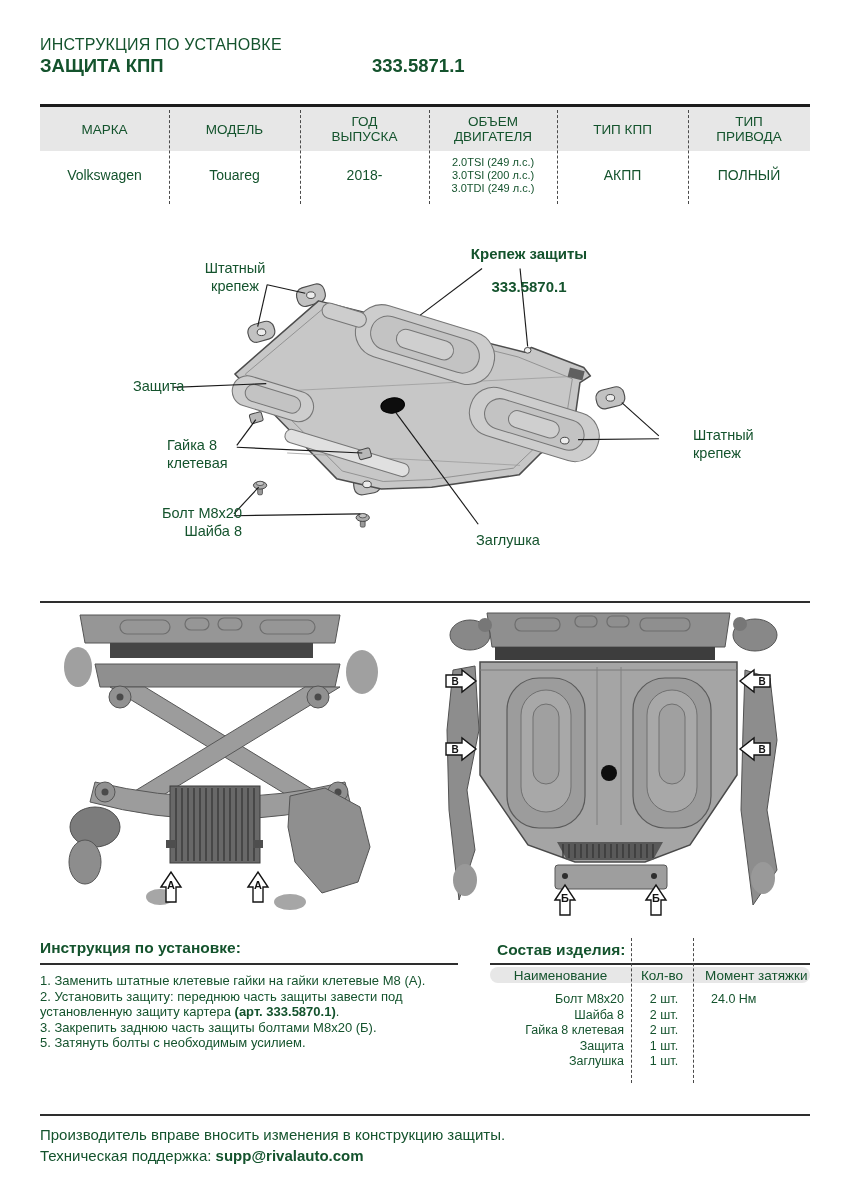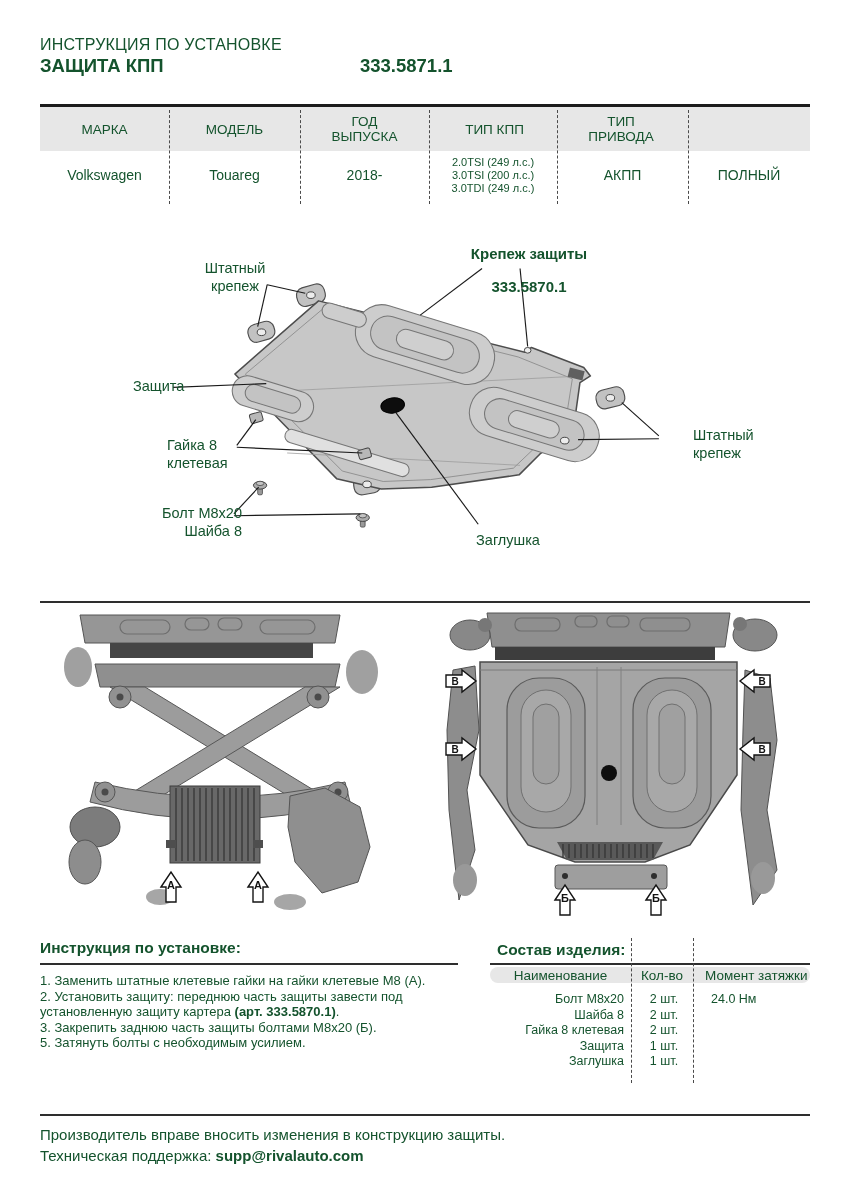--- a/index.html
+++ b/index.html
@@ -2,21 +2,21 @@
 <html><head>
 <meta charset="utf-8">
 <style>
   html,body{margin:0;padding:0;background:#fff;}
   .page{position:relative;width:848px;height:1200px;background:#ffffff;overflow:hidden;
         font-family:"Liberation Sans","DejaVu Sans",sans-serif;color:#14532d;}
   .abs{position:absolute;}
   
   .h-type{left:40px;top:36px;font-size:16px;letter-spacing:.2px;}
   .h-prod{left:40px;top:55px;font-size:18.5px;font-weight:bold;}
-  .h-part{left:360px;top:55px;font-size:18.5px;font-weight:bold;}
+  .h-part{left:372px;top:55px;font-size:18.5px;font-weight:bold;}
   
   .spec{left:40px;top:104px;width:770px;border-top:3px solid #1c1c1c;}
   .spec-row{display:flex;}
   .spec-row.head{background:#e7e7e7;height:44px;}
   .spec-row.body{height:48px;background:#fff;}
   .spec-cell{flex:none;display:flex;flex-direction:column;align-items:center;justify-content:center;
              text-align:center;white-space:pre-line;box-sizing:border-box;}
   .spec-row.head .spec-cell{font-size:13.5px;line-height:15px;}
   .spec-row.body .spec-cell{font-size:14px;}
   .c1{width:129px}.c2{width:131px}.c3{width:129px}.c4{width:128px}.c5{width:131px}.c6{width:122px}
@@ -75,20 +75,22 @@
   <div class="abs h-type">ИНСТРУКЦИЯ ПО УСТАНОВКЕ</div>
   <div class="abs h-prod">ЗАЩИТА КПП</div>
   <div class="abs h-part">333.5871.1</div>
 
   <div class="abs spec">
     <div class="spec-row head">
       <div class="spec-cell c1">МАРКА</div>
       <div class="spec-cell c2">МОДЕЛЬ</div>
       <div class="spec-cell c3">ГОД
 ВЫПУСКА</div>
+      <div class="spec-cell c4">ОБЪЕМ
+ДВИГАТЕЛЯ</div>
       <div class="spec-cell c5">ТИП КПП</div>
       <div class="spec-cell c6">ТИП
 ПРИВОДА</div>
     </div>
     <div class="spec-row body">
       <div class="spec-cell c1">Volkswagen</div>
       <div class="spec-cell c2">Touareg</div>
       <div class="spec-cell c3">2018-</div>
       <div class="spec-cell c4">
         <div class="engines">2.0TSI (249 л.с.)</div>

